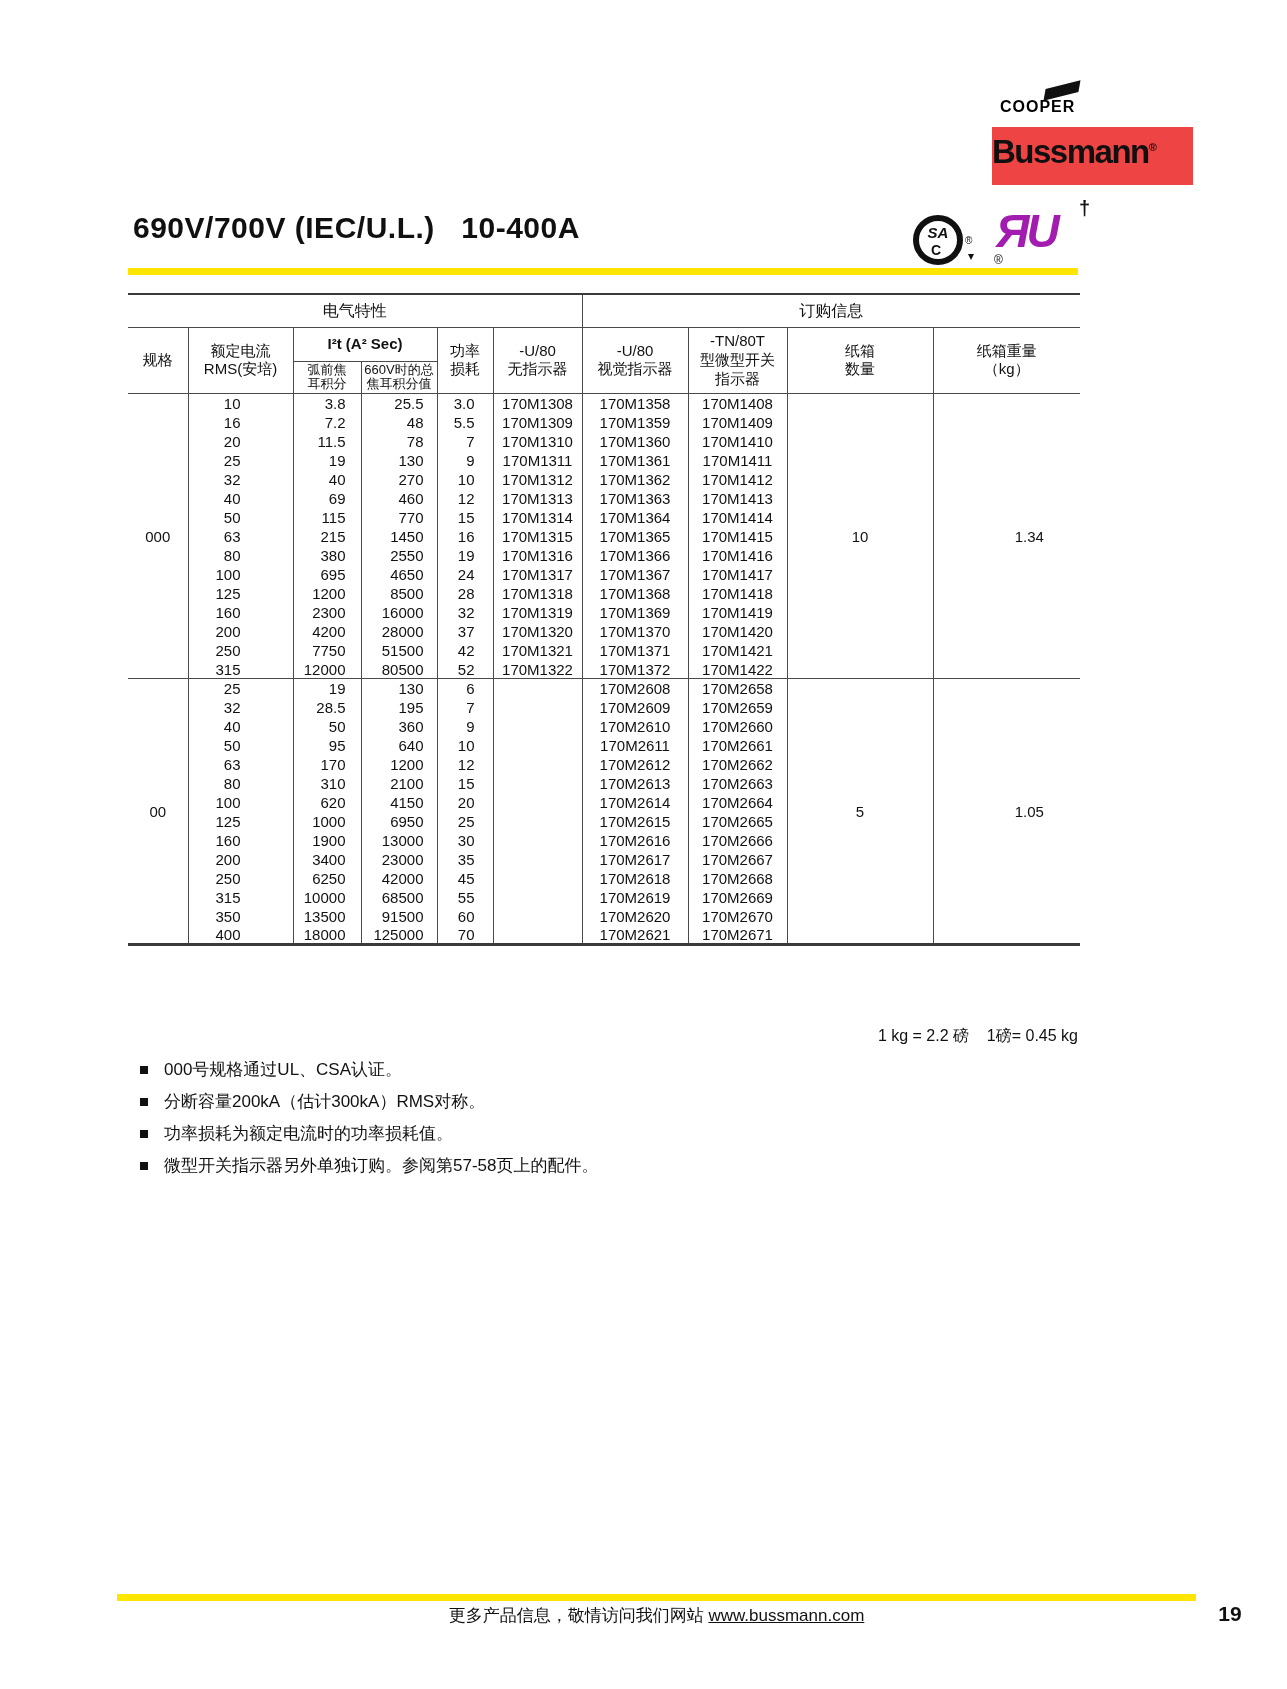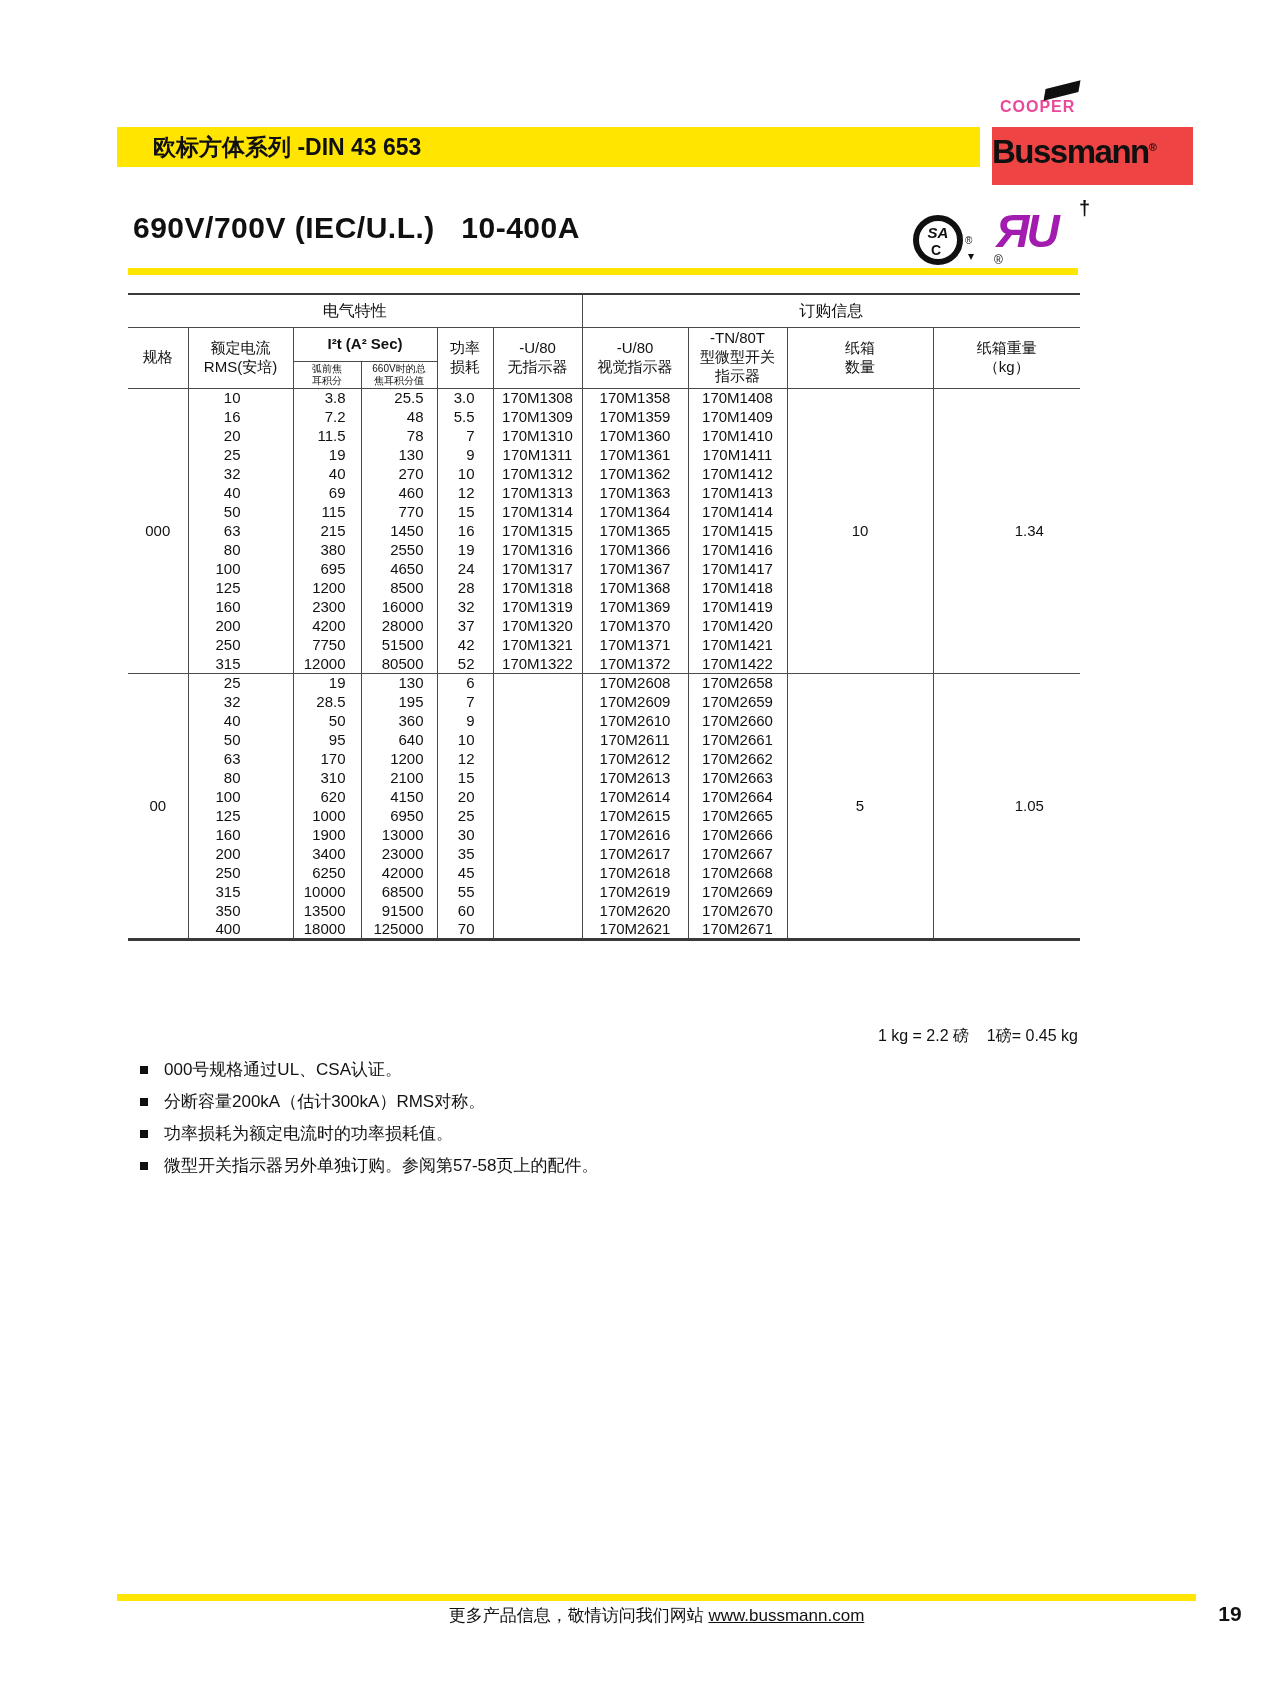--- a/index.html
+++ b/index.html
@@ -4,21 +4,21 @@
 <style>
   * { margin:0; padding:0; box-sizing:border-box; }
   html,body { background:#e8e8e8; }
   body { font-family:"Liberation Sans", sans-serif; }
   .page { position:relative; width:1287px; height:1689px; background:#ffffff; margin:0 auto; overflow:hidden; color:#111; }
 
   
   .top-band { position:absolute; left:117px; top:127px; width:863px; height:40px; background:#FFE500; }
   .top-band span { display:block; padding-left:36px; line-height:40px; font-size:23px; font-weight:bold; color:#101010; }
   .cooper { position:absolute; left:1000px; top:98px; width:190px; height:26px; }
-  .cooper .cooper-txt { font-size:16px; font-weight:900; letter-spacing:1px; color:#ec4899; }
+  .cooper .cooper-txt { font-size:16px; font-weight:900; letter-spacing:1px; color:#000000; }
   .cooper .flag { position:absolute; left:44px; top:-13px; width:36px; height:11px; background:#101010; transform:rotate(-14deg) skewX(-24deg); }
   .bussmann-block { position:absolute; left:992px; top:127px; width:201px; height:58px; background:#ef4444; text-align:left; }
   .bussmann-block .bus-txt { font-size:33px; font-weight:900; letter-spacing:-1.5px; line-height:40px; color:#101010; }
   .bussmann-block sup { font-size:11px; font-weight:700; vertical-align:super; }
 
   
   .page-title { position:absolute; left:133px; top:211px; font-size:30px; font-weight:bold; color:#101010; white-space:pre; letter-spacing:0.5px; }
   .csa-logo { position:absolute; left:912px; top:212px; width:72px; height:56px; }
   .ul-logo { position:absolute; left:996px; top:203px; width:90px; height:62px; }
   .ul-letters { font-size:46px; font-weight:900; font-style:italic; letter-spacing:-3px; color:#a21caf; line-height:56px; }
@@ -27,21 +27,21 @@
   .yellow-rule { position:absolute; left:128px; top:268px; width:950px; height:7px; background:#FFE500; }
 
   
   .tbl-wrap { position:absolute; left:128px; top:293px; width:952px; }
   table.tbl { border-collapse:collapse; table-layout:fixed; width:952px;
               border-top:2px solid #3a3a3a; border-bottom:3px solid #3a3a3a; }
   .tbl th { font-weight:normal; font-size:15px; white-space:pre-line; vertical-align:middle; text-align:center; line-height:1.25; color:#111; padding:1px 0; }
   .tbl .group-row th { height:33px; font-size:16px; border-bottom:1px solid #4a4a4a; }
   .tbl .g-elec { border-right:1px solid #4a4a4a; }
   .tbl .hdr-main th { height:34px; }
-  .tbl .hdr-sub th { height:27px; font-size:10px; line-height:1.15; }
+  .tbl .hdr-sub th { height:27px; font-size:13px; line-height:1.15; }
   .tbl th.br { border-right:1px solid #4a4a4a; }
   .tbl th.i2t { font-weight:bold; border-bottom:1px solid #4a4a4a; }
   .tbl thead { border-bottom:1px solid #4a4a4a; }
   .tbl td { height:19px; font-size:15px; vertical-align:middle; border-right:1px solid #4a4a4a; color:#111; padding:0; }
   .tbl td.c-wt { border-right:none;padding-left:45px; }
   .tbl td.c-spec { text-align:center; }
   .tbl td.c-amp  { text-align:right; padding-right:52px; }
   .tbl td.c-num3 { text-align:right; padding-right:15px; }
   .tbl td.c-num4 { text-align:right; padding-right:13px; }
   .tbl td.c-pw   { text-align:right; padding-right:18px; }
@@ -59,23 +59,20 @@
   .footer-bar { position:absolute; left:117px; top:1594px; width:1079px; height:7px; background:#FFE500; }
   .footer-text { position:absolute; left:117px; top:1604px; width:1079px; text-align:center; font-size:17px; color:#111; }
   .footer-text a { color:#111; text-decoration:underline; }
   .page-num { position:absolute; left:1205px; top:1602px; width:50px; text-align:center; font-size:21px; font-weight:bold; color:#111; }
 </style>
 </head>
 <body>
 
 <div class="page">
 
-  <div class="top-band">
-    <span>欧标方体系列 -DIN 43 653</span>
-  </div>
   <div class="cooper">
     <span class="flag"></span>
     <span class="cooper-txt">COOPER</span>
   </div>
   <div class="bussmann-block">
     <span class="bus-txt"><span>Bussmann</span><sup>®</sup></span>
   </div>
 
   <div class="page-title">690V/700V (IEC/U.L.)   10-400A</div>
   <div class="csa-logo">

